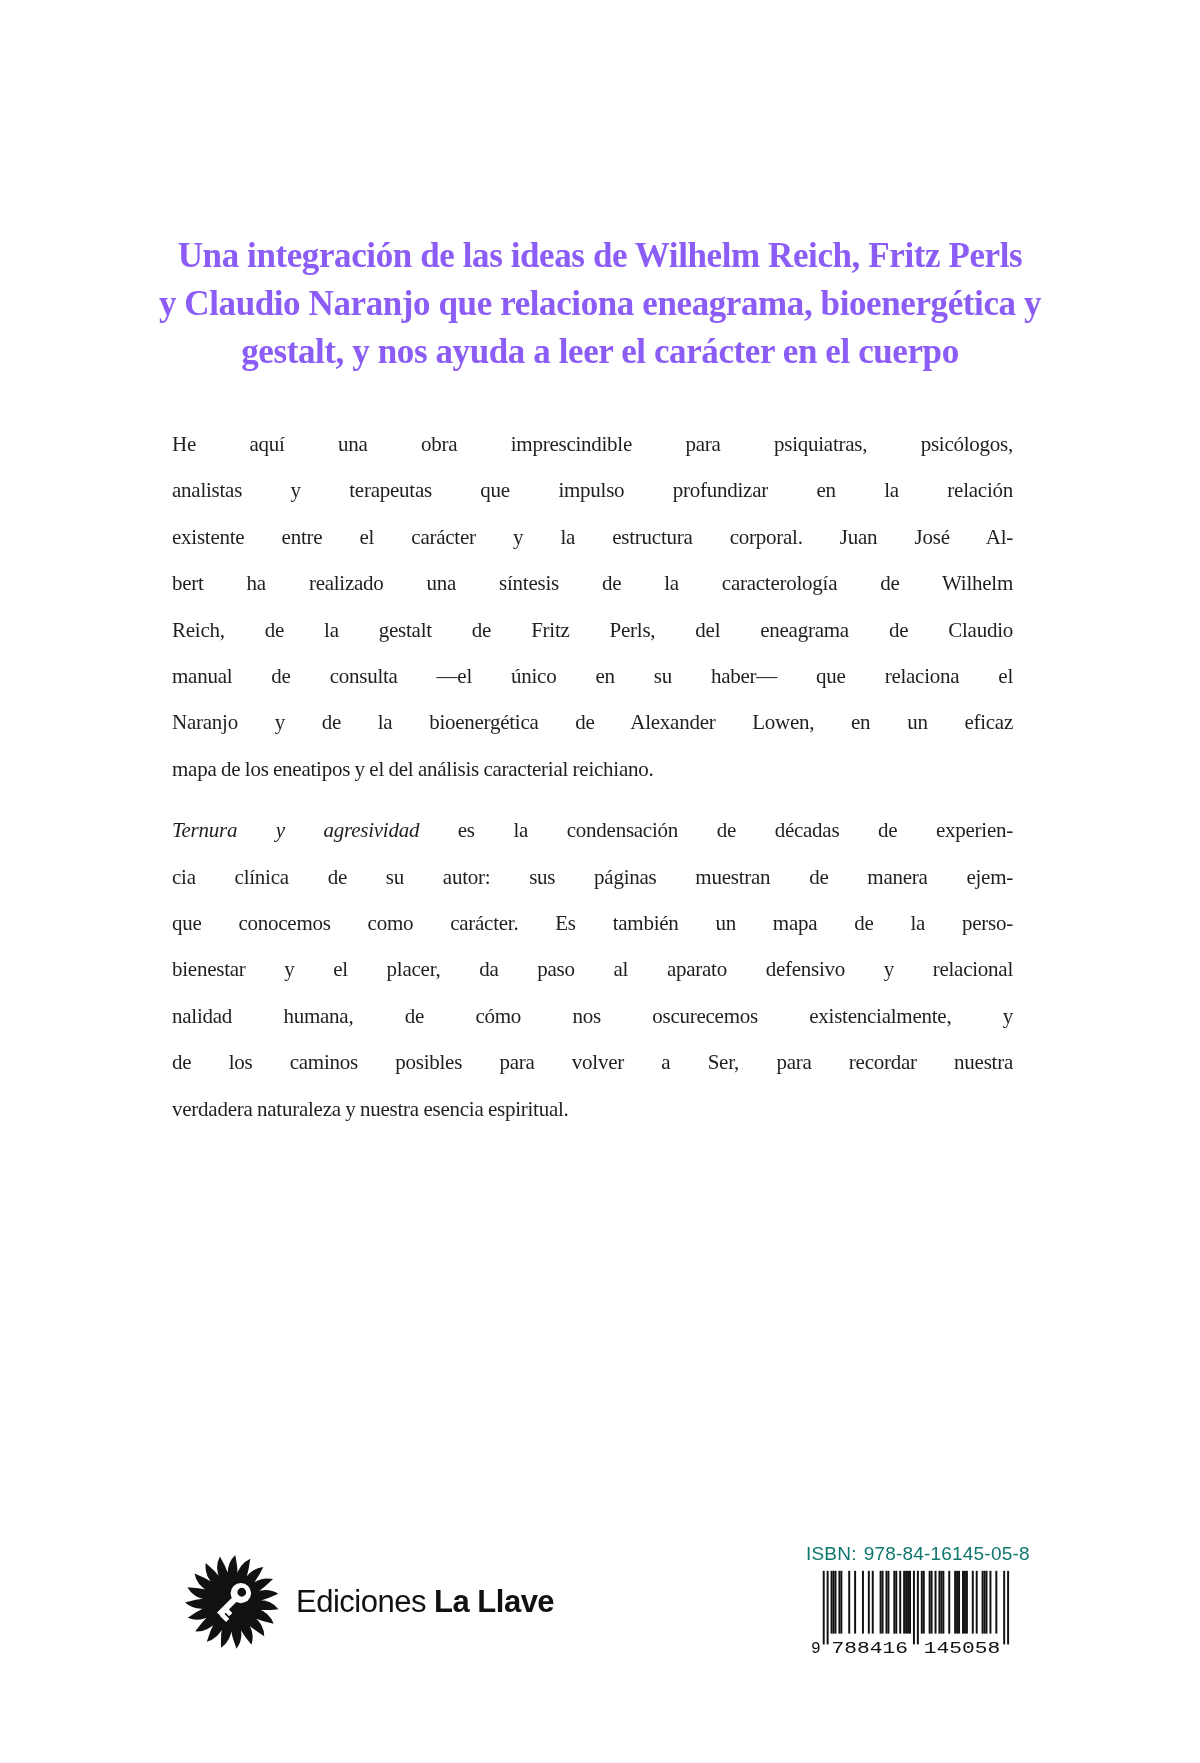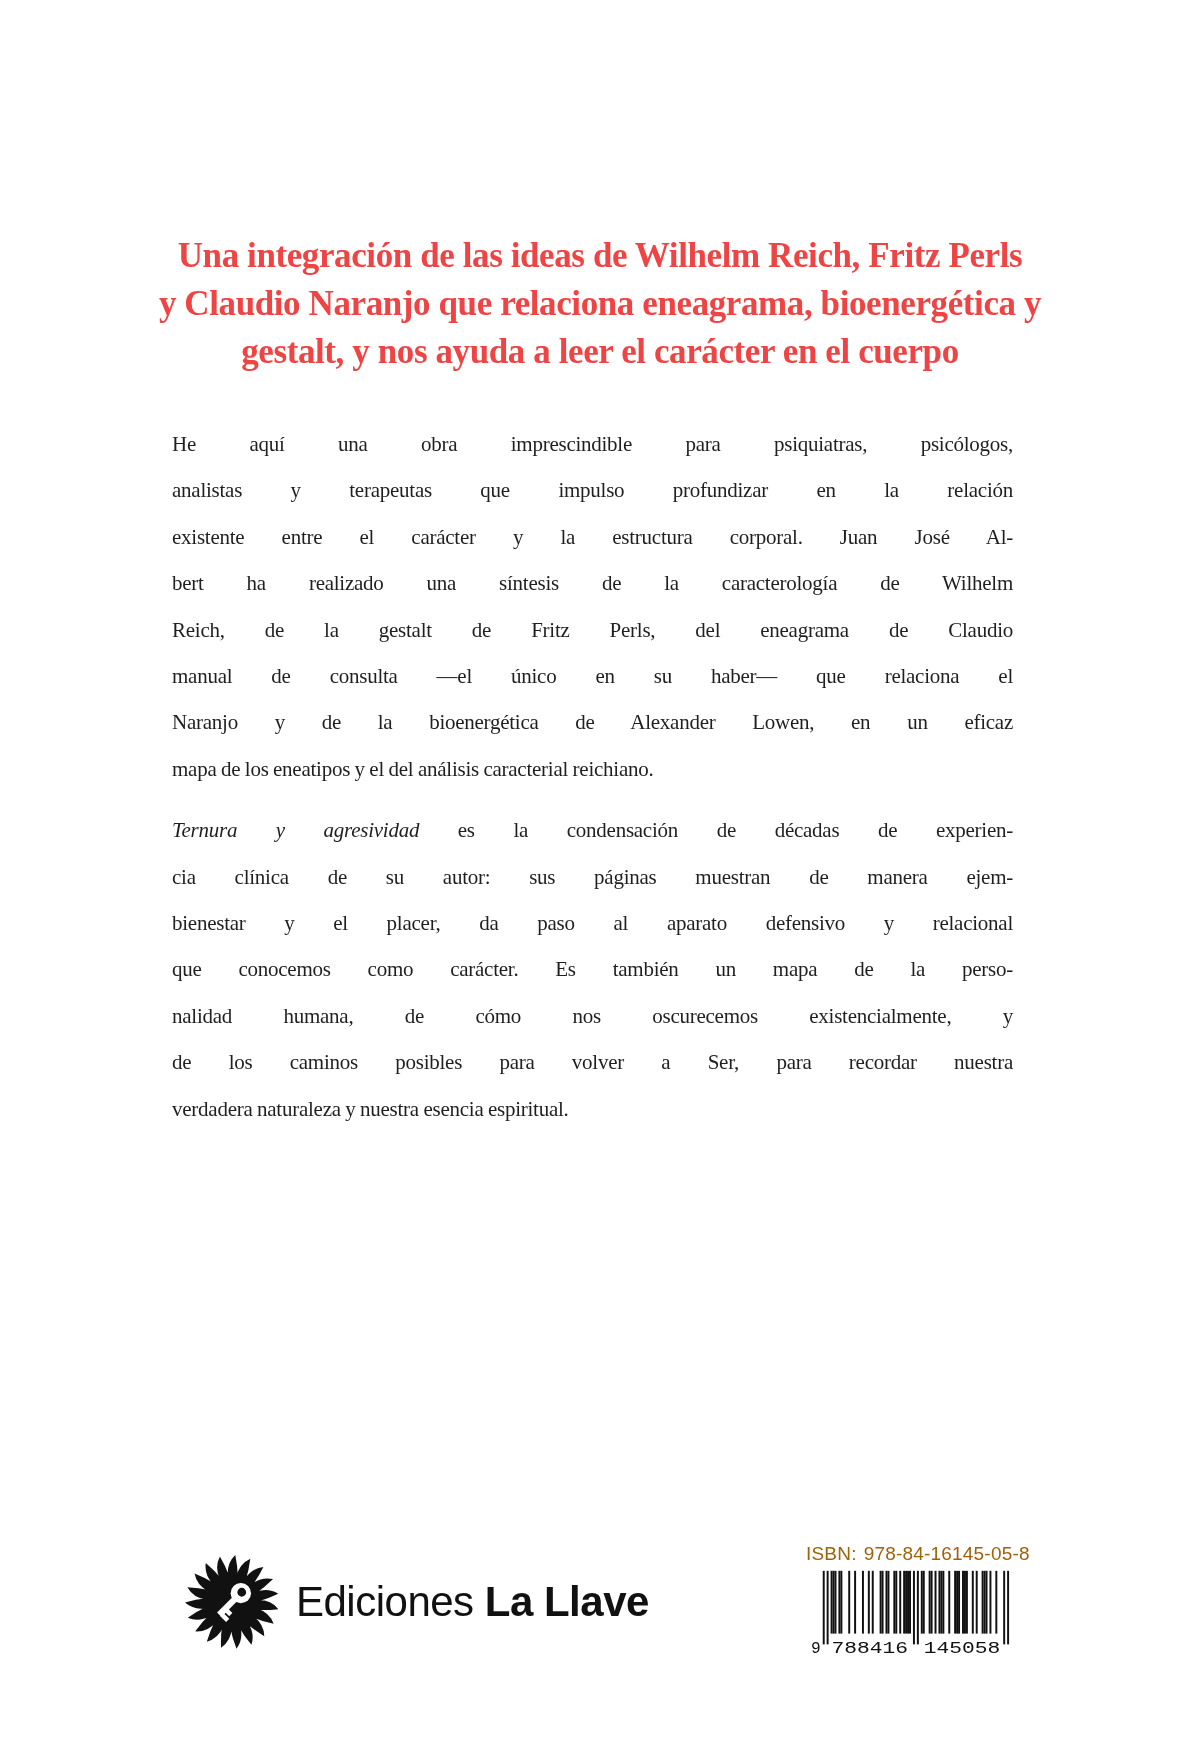--- a/index.html
+++ b/index.html
@@ -22,58 +22,58 @@
   .line{text-align:justify;text-align-last:justify;}
   .line.last{text-align-last:left;}
   .para2{margin-top:15px;}
   .bodytext em{font-style:italic;}
   
   .publisher{
     position:absolute;left:182px;top:1552px;display:flex;align-items:center;gap:14px;
     font-family:"Liberation Sans", sans-serif;color:#111;
   }
   .publisher svg{width:100px;height:100px;display:block;}
-  .pubname{font-size:42px;letter-spacing:-0.5px;white-space:nowrap;}
+  .pubname{font-size:31px;letter-spacing:-0.5px;white-space:nowrap;}
   .pubname .bold{font-weight:bold;}
   
   .barcode-block{
     position:absolute;left:806px;top:1543px;width:210px;text-align:center;
-    font-family:"Liberation Sans", sans-serif;color:#a16207;
+    font-family:"Liberation Sans", sans-serif;color:#0f766e;
   }
   .isbn-line{font-size:19px;letter-spacing:0.2px;white-space:nowrap;margin:0 0 5px 0;}
   .isbn-line .num{margin-left:7px;}
   svg.barcode{width:204px;height:86px;display:block;margin:0 auto;}
 </style>
 </head>
 <body>
 
 <div class="page">
 
-  <div class="headline" style="color: #ef4444;">
+  <div class="headline" style="color: #8b5cf6;">
     <div class="hline">Una integración de las ideas de Wilhelm Reich, Fritz Perls</div>
     <div class="hline">y Claudio Naranjo que relaciona eneagrama, bioenergética y</div>
     <div class="hline">gestalt, y nos ayuda a leer el carácter en el cuerpo</div>
   </div>
 
   <div class="bodytext">
     <div class="para1">
       <div class="line">He aquí una obra imprescindible para psiquiatras, psicólogos,</div>
       <div class="line">analistas y terapeutas que impulso profundizar en la relación</div>
       <div class="line">existente entre el carácter y la estructura corporal. Juan José Al-</div>
       <div class="line">bert ha realizado una síntesis de la caracterología de Wilhelm</div>
       <div class="line">Reich, de la gestalt de Fritz Perls, del eneagrama de Claudio</div>
       <div class="line">manual de consulta —el único en su haber— que relaciona el</div>
       <div class="line">Naranjo y de la bioenergética de Alexander Lowen, en un eficaz</div>
       <div class="line last">mapa de los eneatipos y el del análisis caracterial reichiano.</div>
     </div>
     <div class="para2">
       <div class="line"><em>Ternura y agresividad</em><span> es la condensación de décadas de experien-</span></div>
       <div class="line">cia clínica de su autor: sus páginas muestran de manera ejem-</div>
+      <div class="line">que conocemos como carácter. Es también un mapa de la perso-</div>
       <div class="line">bienestar y el placer, da paso al aparato defensivo y relacional</div>
-      <div class="line">que conocemos como carácter. Es también un mapa de la perso-</div>
       <div class="line">nalidad humana, de cómo nos oscurecemos existencialmente, y</div>
       <div class="line">de los caminos posibles para volver a Ser, para recordar nuestra</div>
       <div class="line last">verdadera naturaleza y nuestra esencia espiritual.</div>
     </div>
   </div>
 
   <div class="publisher">
     <svg id="sun-logo" viewBox="0 0 100 100" xmlns="http://www.w3.org/2000/svg">
         <path d="M45.93,24.32 Q44.57,11.38 53.28,3.11 Q55.63,14.44 55.85,24.67 Z M54.49,24.39 Q57.41,11.71 68.32,6.72 Q66.87,18.20 63.76,27.94 Z M62.56,27.24 Q69.44,16.19 81.38,15.01 Q76.28,25.40 70.18,33.60 Z M69.27,32.55 Q79.36,24.33 91.04,27.10 Q82.85,35.27 74.41,41.04 Z M73.90,39.75 Q86.11,35.26 96.26,41.67 Q85.85,46.73 75.99,49.45 Z M75.93,48.07 Q88.94,47.78 96.45,57.14 Q84.97,58.55 74.76,57.92 Z M75.15,56.59 Q87.55,60.54 91.62,71.84 Q80.30,69.44 70.85,65.53 Z M71.65,64.40 Q82.09,72.16 82.27,84.17 Q72.35,78.23 64.68,71.46 Z M65.80,70.65 Q73.15,81.38 69.43,92.79 Q61.97,83.95 56.91,75.06 Z M58.24,74.66 Q61.71,87.20 54.48,96.79 Q50.30,86.00 48.40,75.95 Z M49.79,76.00 Q49.00,88.99 39.05,95.71 Q38.59,84.14 40.06,74.03 Z M41.35,74.52 Q36.39,86.55 24.80,89.67 Q28.12,78.59 32.80,69.50 Z M33.86,70.38 Q25.26,80.15 13.28,79.34 Q20.03,69.94 27.40,62.85 Z M28.12,64.04 Q16.81,70.48 5.75,65.83 Q15.18,59.13 24.45,54.82 Z M24.74,56.17 Q11.96,58.60 3.00,50.60 Q14.10,47.32 24.27,46.26 Z M24.11,47.64 Q11.23,45.78 5.35,35.31 Q16.91,35.81 26.88,38.11 Z M26.28,39.36 Q14.70,33.42 12.54,21.61 Q23.31,25.84 31.99,31.25 Z M31.02,32.23 Q22.00,22.86 23.79,10.99 Q32.60,18.48 39.06,26.42 Z M37.81,27.03 Q32.33,15.23 37.88,4.59 Q43.78,14.54 47.31,24.14 Z " fill="#111111"></path>
         <circle cx="50" cy="50" r="29.5" fill="#111111"></circle>

